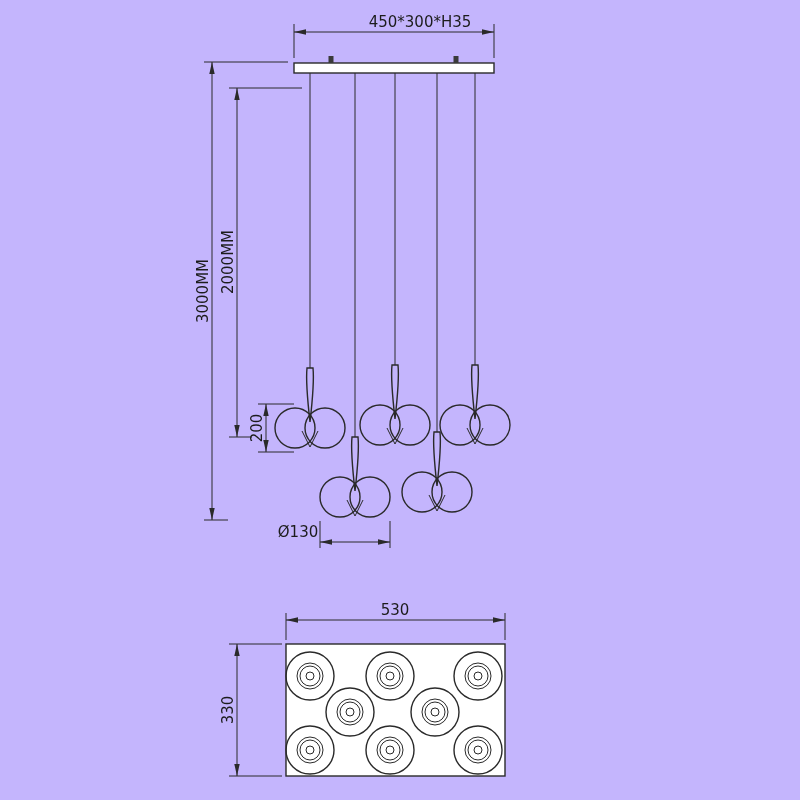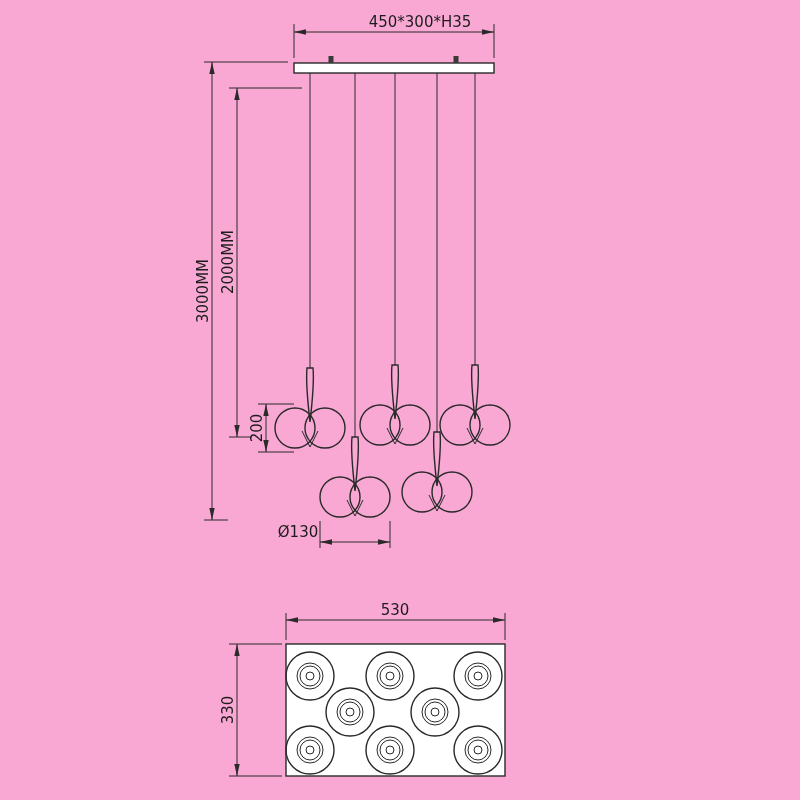--- a/index.html
+++ b/index.html
@@ -4,21 +4,21 @@
 <style>
   html, body {
     margin: 0;
     padding: 0;
     background: #ffffff;
   }
   .page {
     width: 800px;
     height: 800px;
     position: relative;
-    background: #f9a8d4;
+    background: #c4b5fd;
     font-family: "DejaVu Sans", sans-serif;
   }
   svg { display: block; }
   svg text {
     font-family: "DejaVu Sans", sans-serif;
     font-size: 15px;
     fill: #1c1c1c;
   }
   .draw  { stroke: #2a2a2a; stroke-width: 1.4; fill: none; }
   .thin  { stroke: #2a2a2a; stroke-width: 1;   fill: none; }

